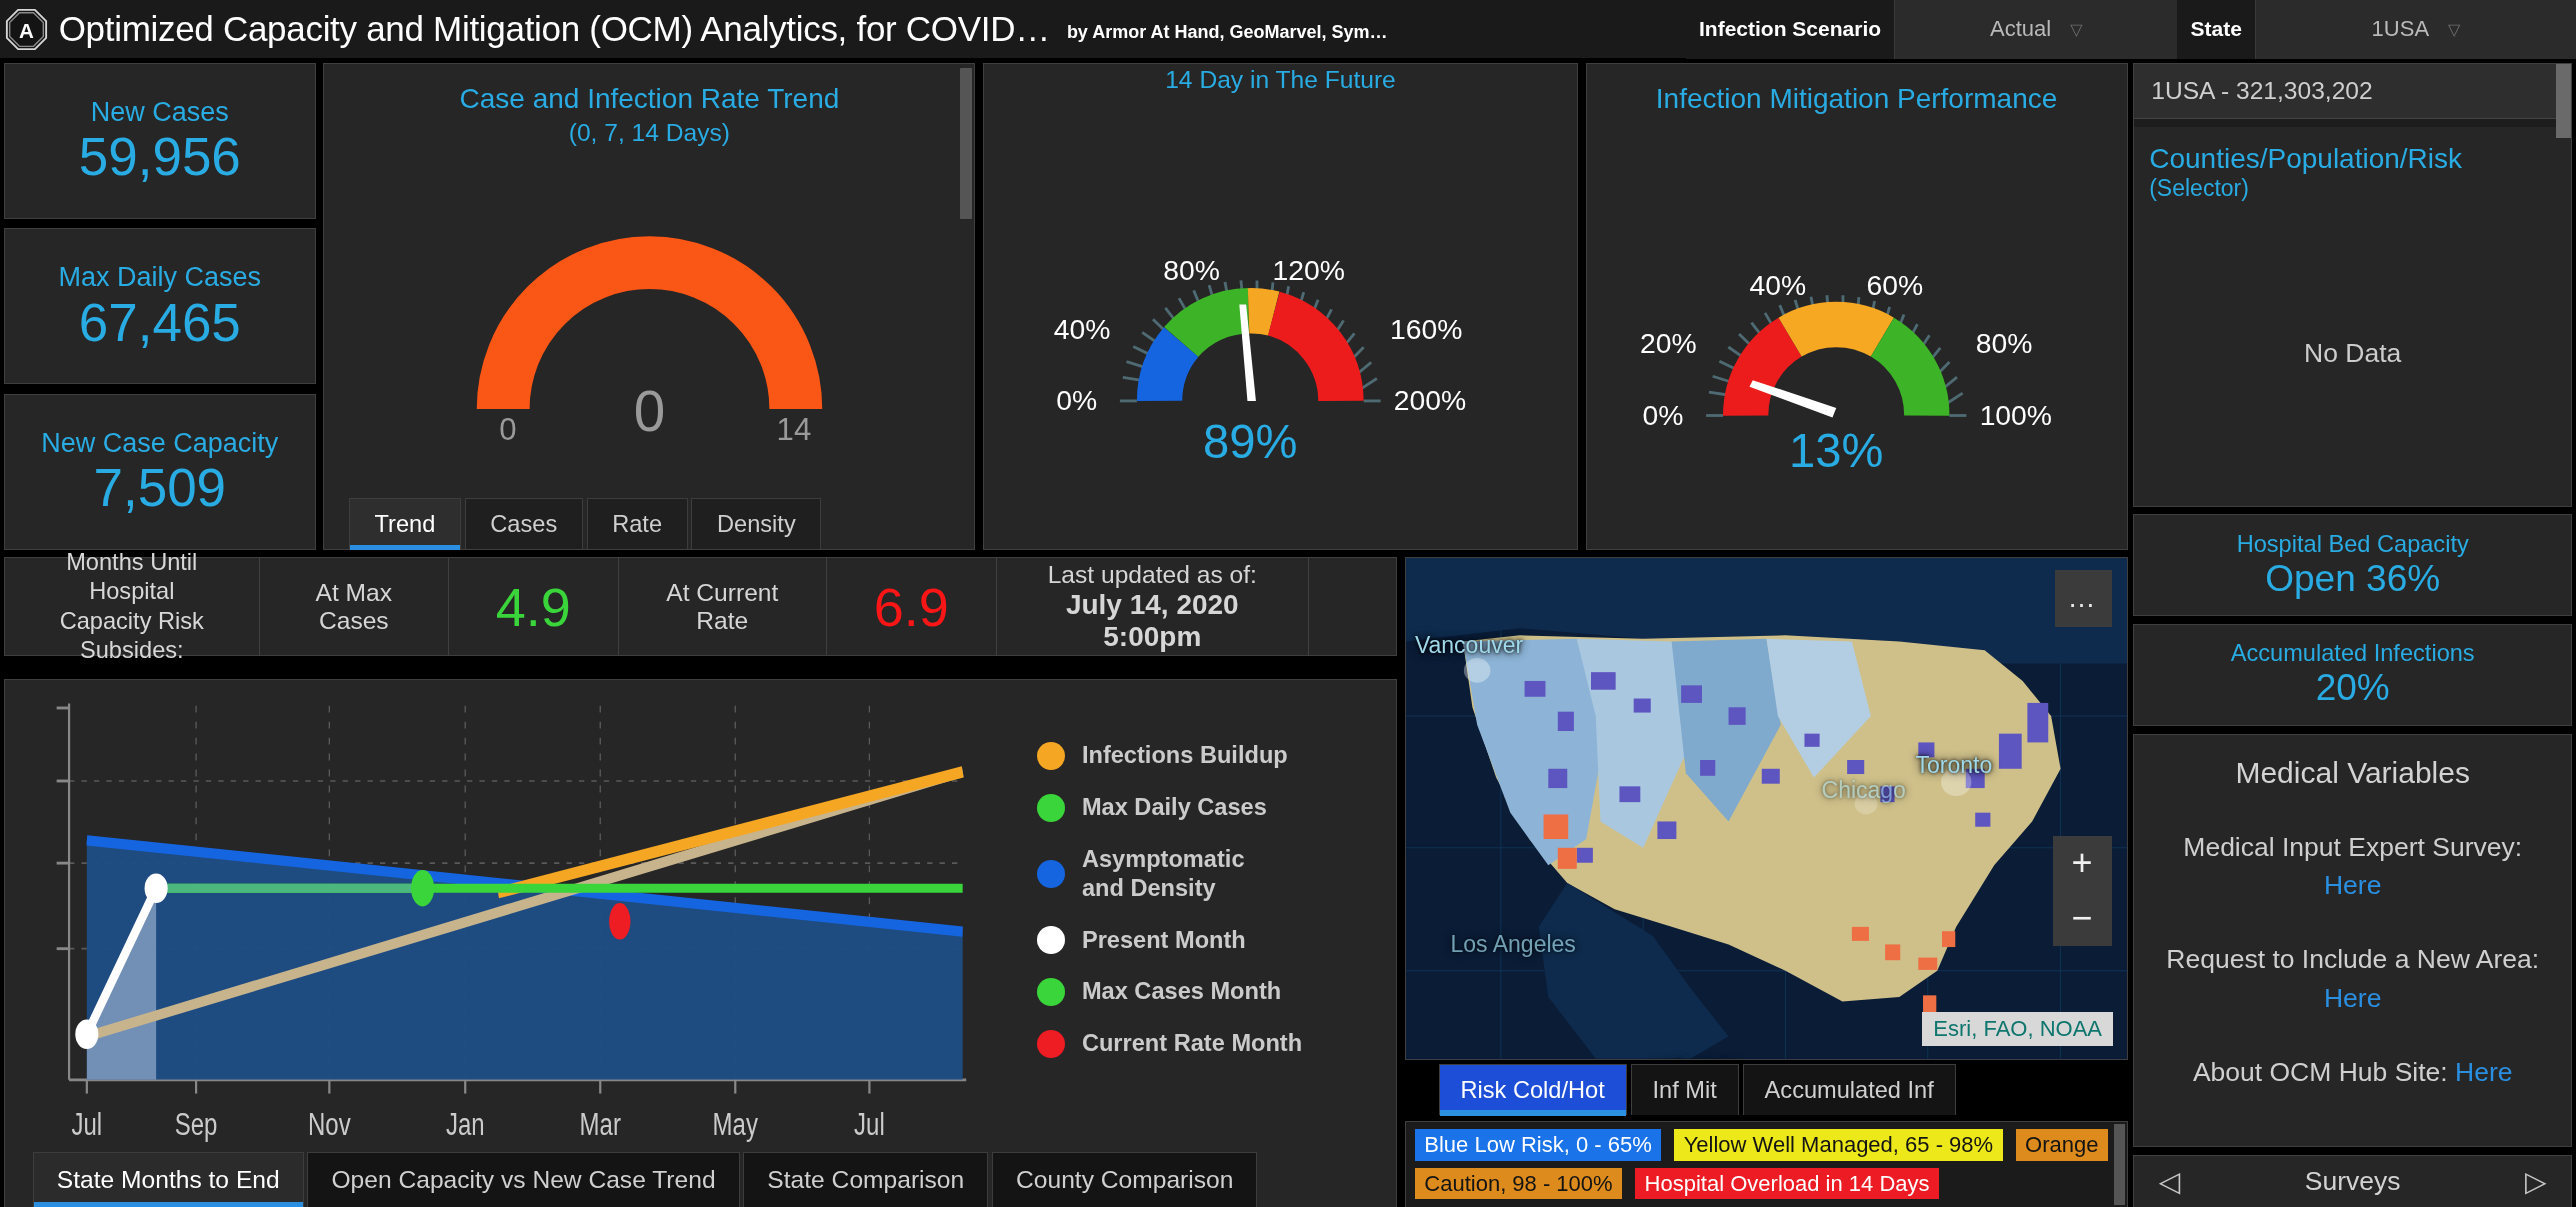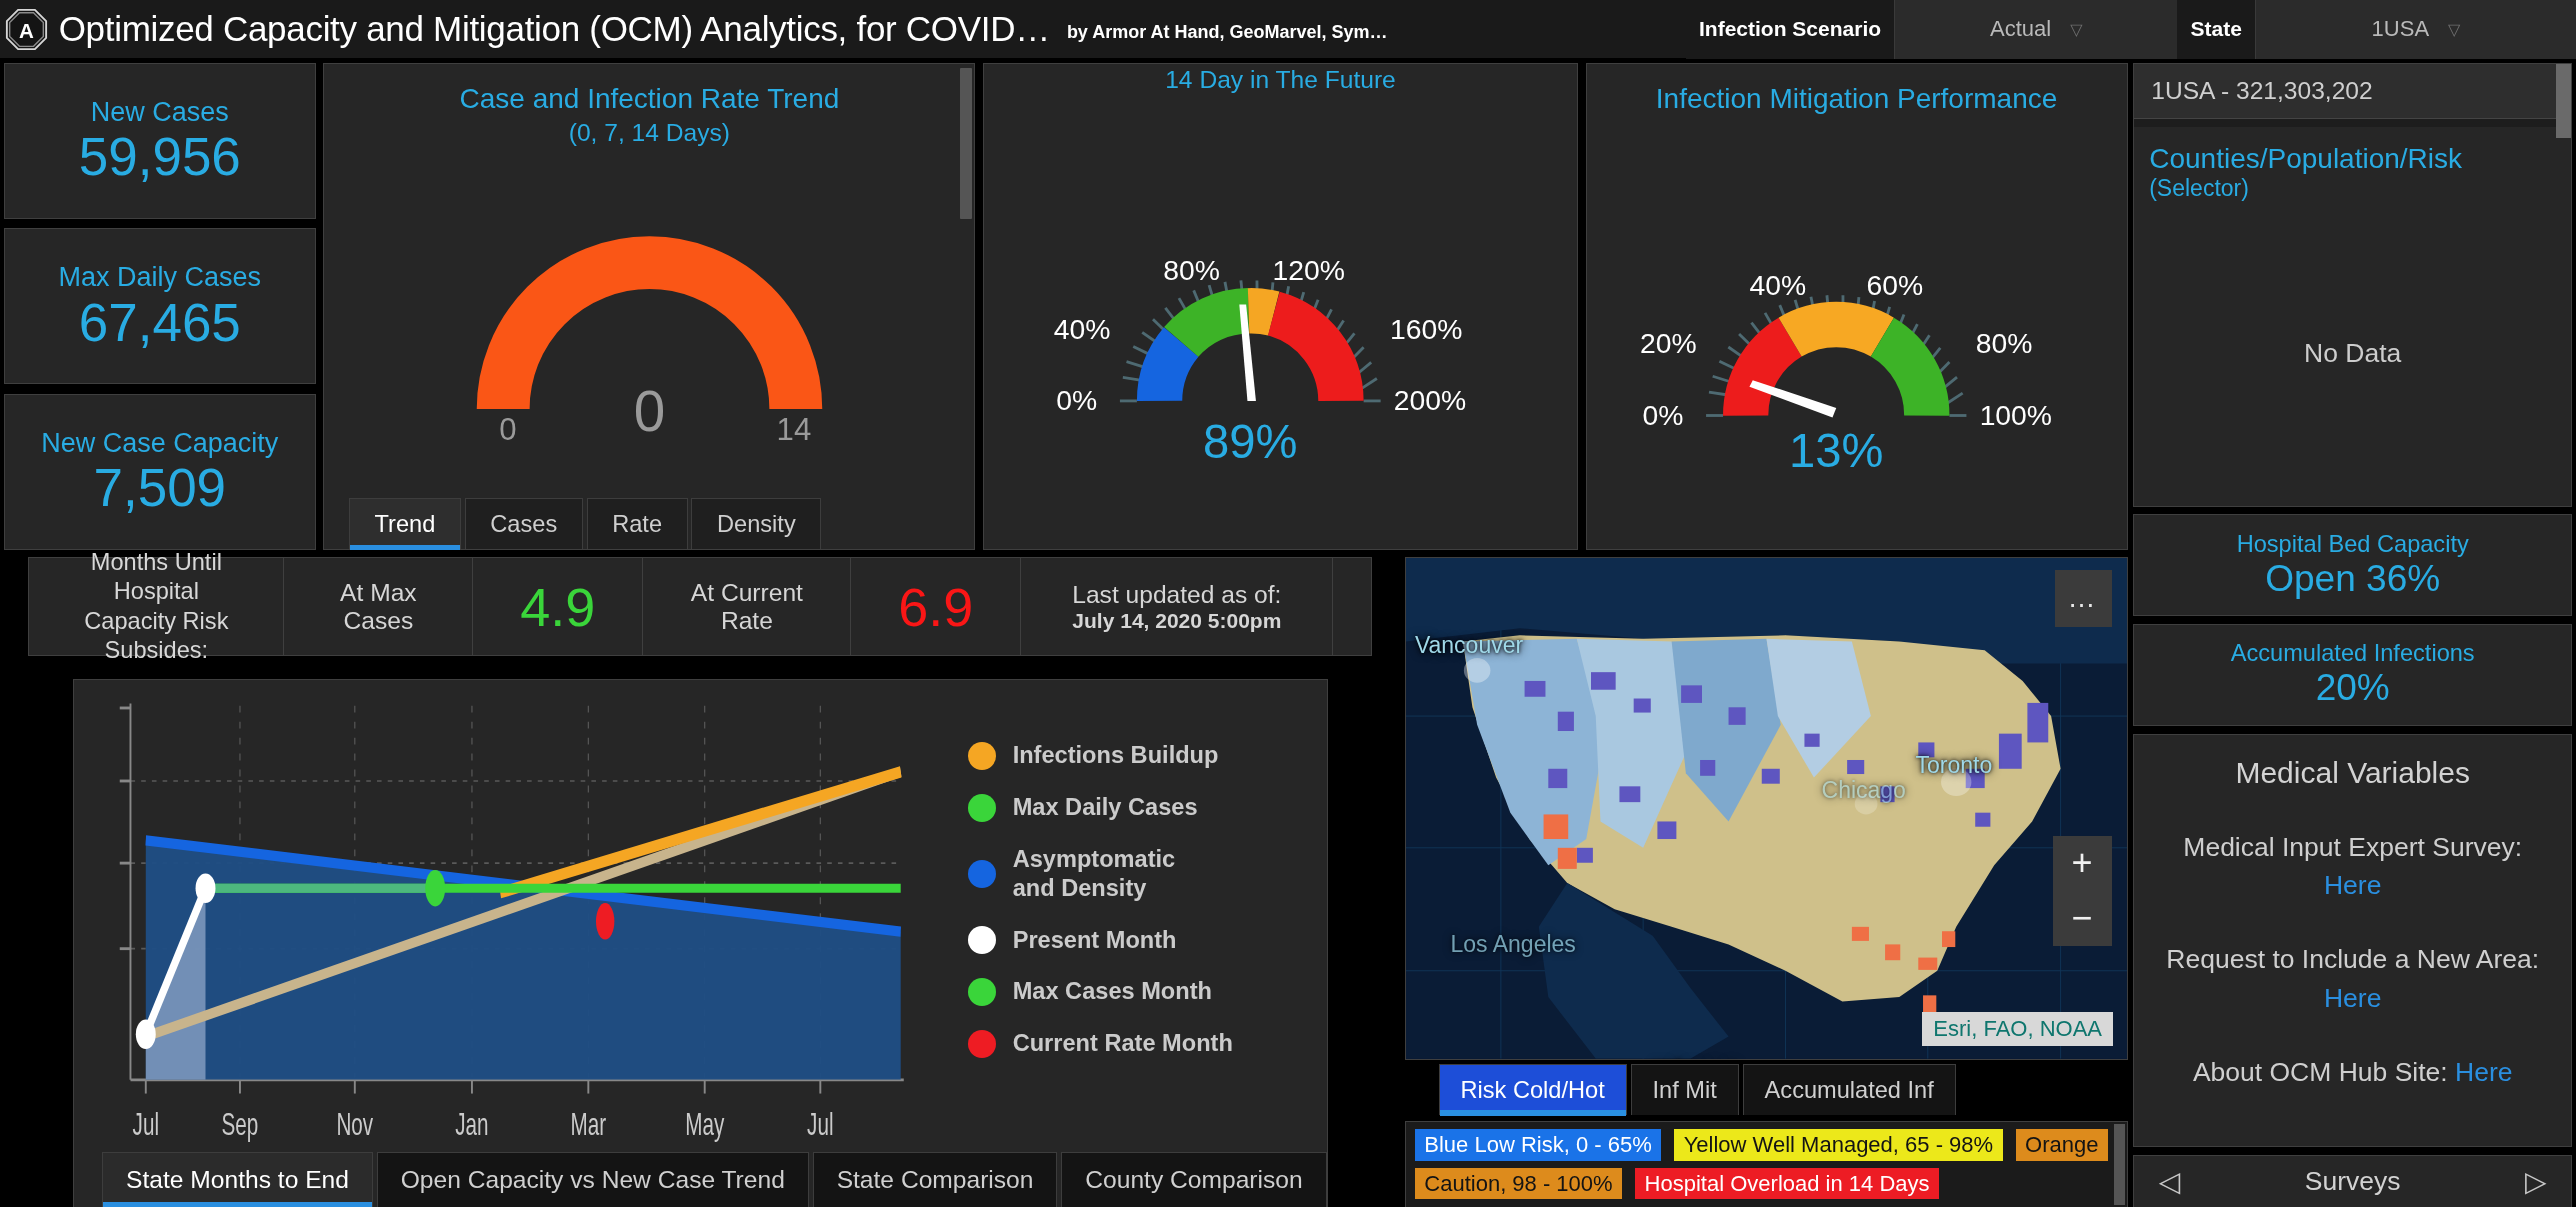--- a/index.html
+++ b/index.html
@@ -364,21 +364,21 @@
               <text x="396" y="172" font-size="30" fill="#fff" text-anchor="start" font-family="Liberation Sans, sans-serif">80%</text>
               <text x="400" y="248" font-size="30" fill="#fff" text-anchor="start" font-family="Liberation Sans, sans-serif">100%</text>
               <text x="248" y="293" font-size="50" fill="#29ace3" text-anchor="middle" font-family="Liberation Sans, sans-serif">13%</text>
             </svg>
           </div>
         </div>
       </div>
 
       <div style="flex:1 1 auto; display:flex; gap:7.6px; min-height:0;">
 
-        <div style="flex:1 1 auto; display:flex; flex-direction:column; gap:23px; min-width:0;align-items:center;">
+        <div style="flex:1 1 auto; display:flex; flex-direction:column; gap:23px; min-width:0;">
 
           <div class="stats-strip">
             <div class="stat-cell sc-label" style="flex:0 0 255px;">
               <div>
                 <div class="l">Months Until Hospital</div>
                 <div class="l">Capacity Risk Subsides:</div>
               </div>
             </div>
             <div class="stat-cell" style="flex:0 0 189px;">
               <div class="l" style="font-size:24.6px;">At Max Cases</div>
@@ -388,21 +388,21 @@
             </div>
             <div class="stat-cell" style="flex:0 0 208px;">
               <div class="l" style="font-size:24.6px;">At Current Rate</div>
             </div>
             <div class="stat-cell" style="flex:0 0 170px;">
               <div class="stat-big red">6.9</div>
             </div>
             <div class="stat-cell" style="flex:0 0 312px;">
               <div>
                 <div class="l" style="font-size:24.6px;">Last updated as of:</div>
-                <div class="l" style="font-size:21px;font-weight:bold;">July 14, 2020 5:00pm</div>
+                <div class="l" style="font-size:28px;font-weight:bold;">July 14, 2020 5:00pm</div>
               </div>
             </div>
             <div class="stat-cell" style="flex:1 1 auto;"></div>
           </div>
 
           <div class="chart-panel">
             <div class="chart-area">
               <div class="chart-svg-wrap">
                 <svg viewBox="0 0 1130 400" preserveAspectRatio="none">
                   <defs>

